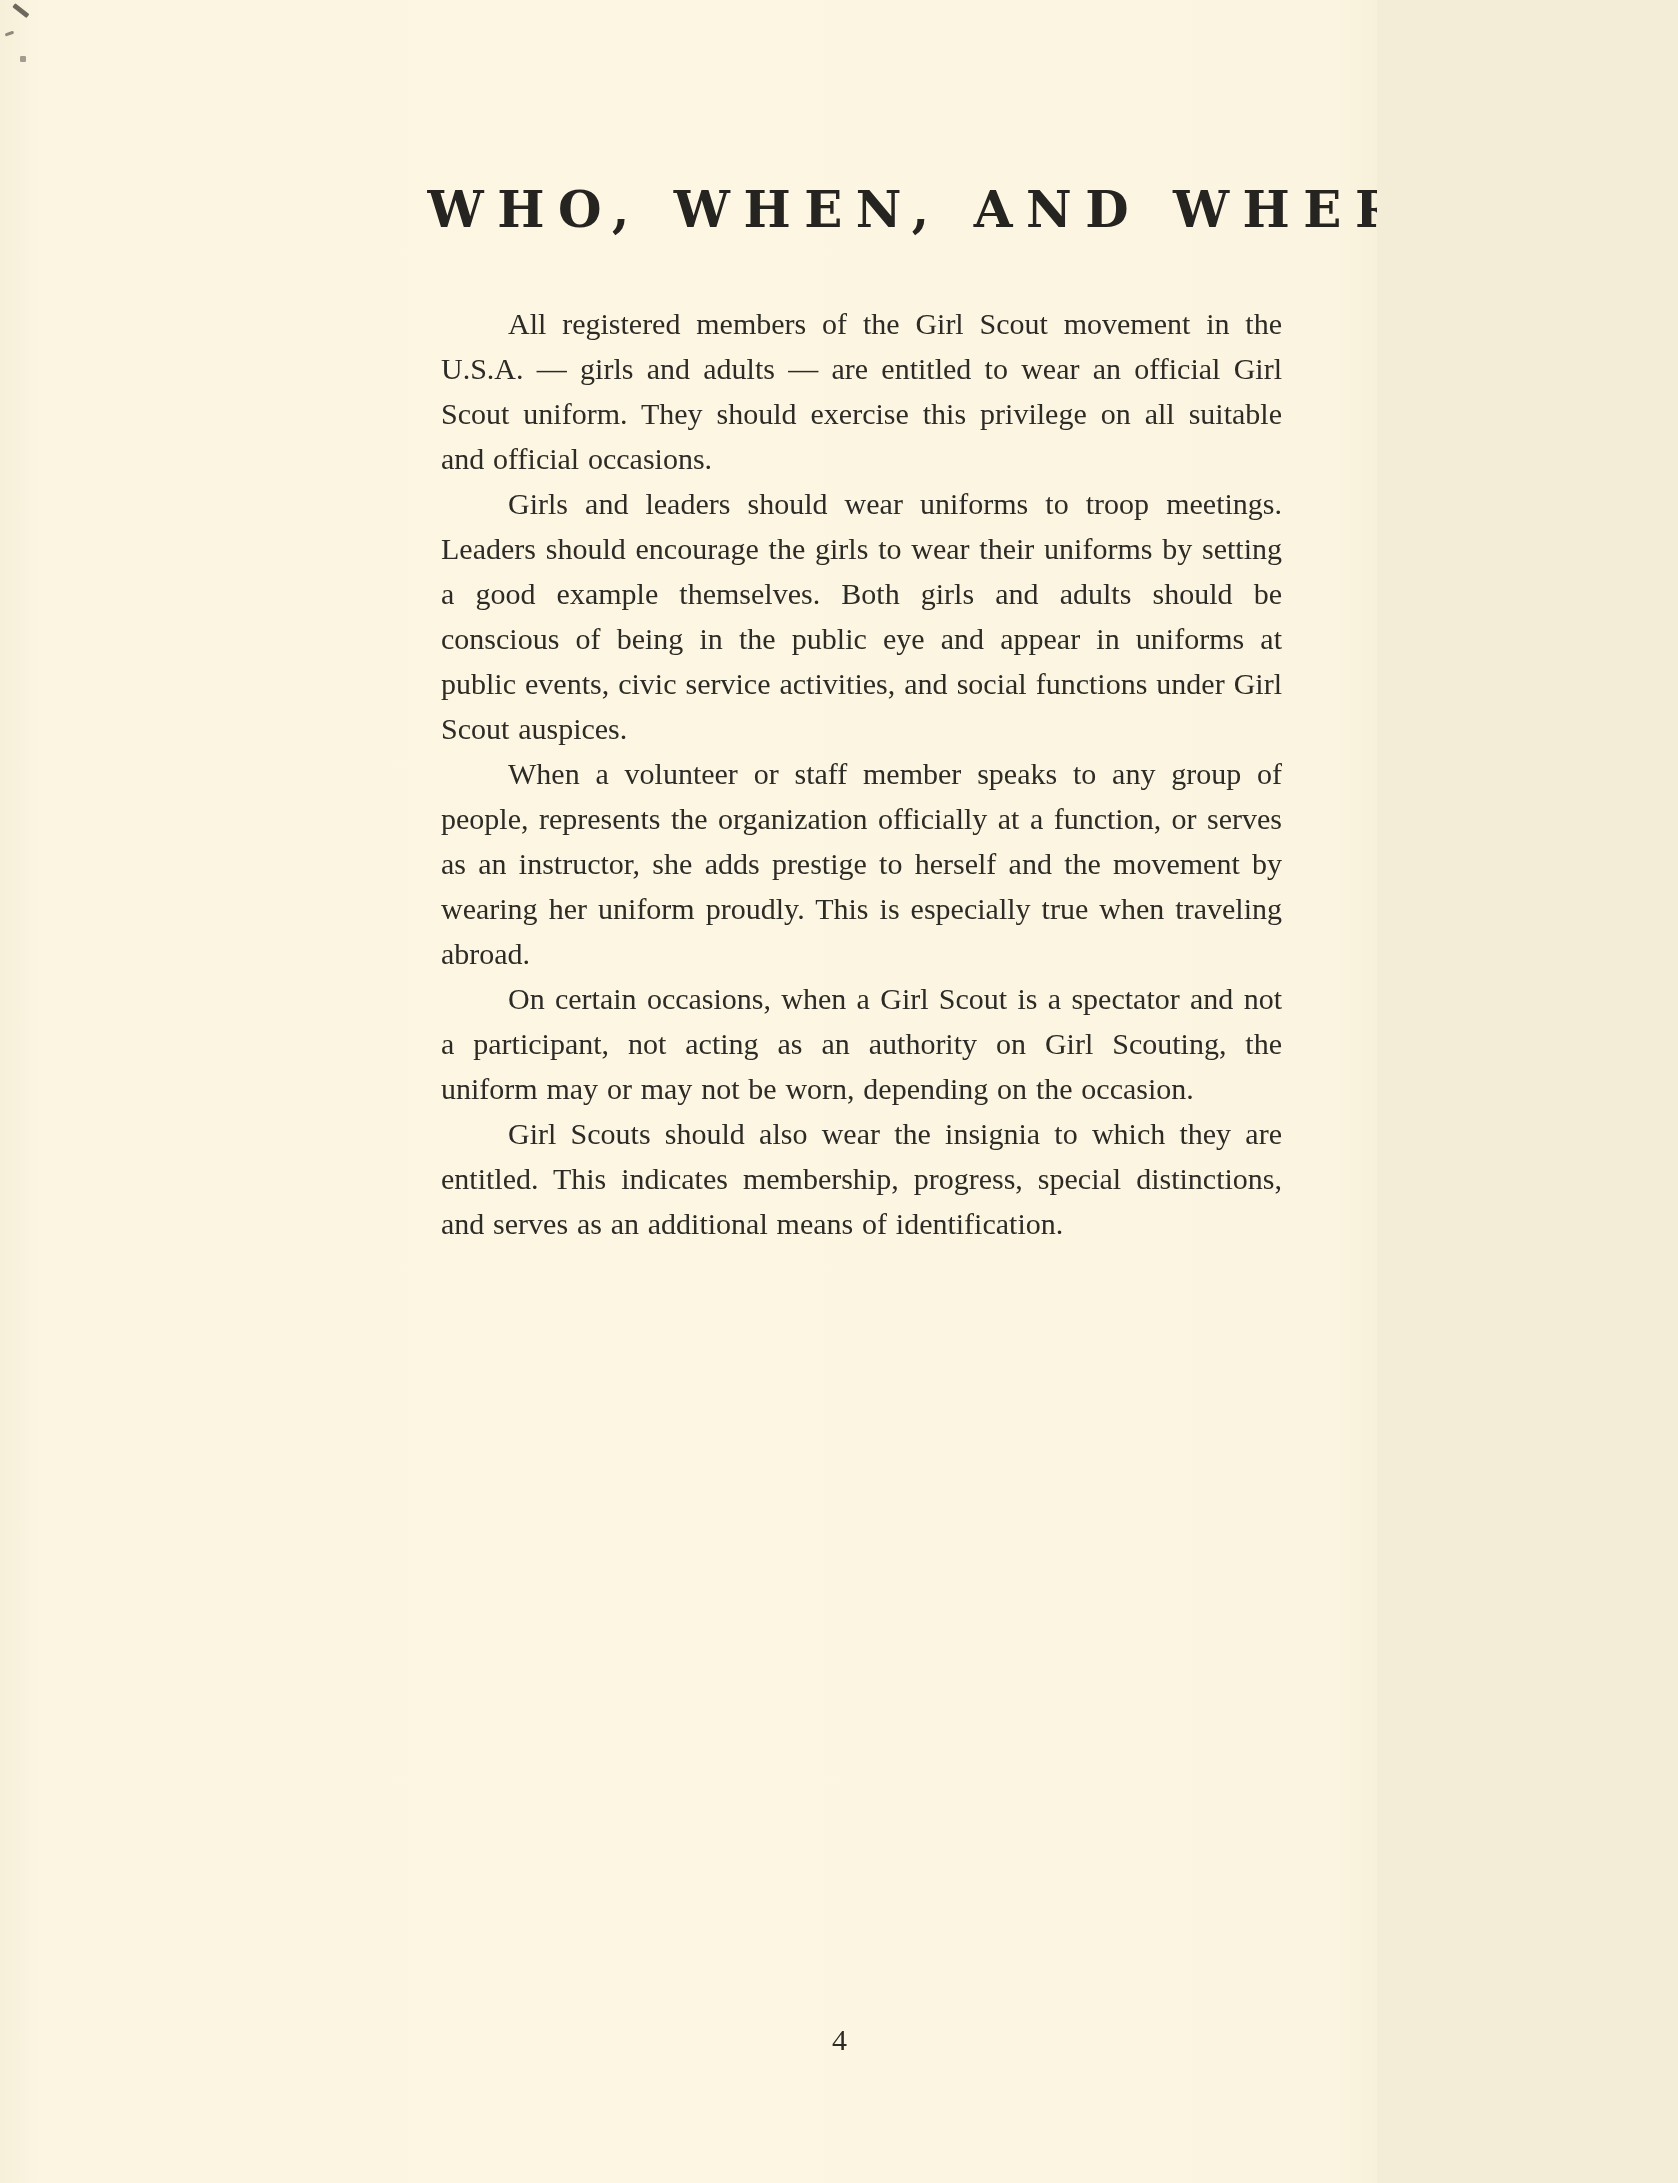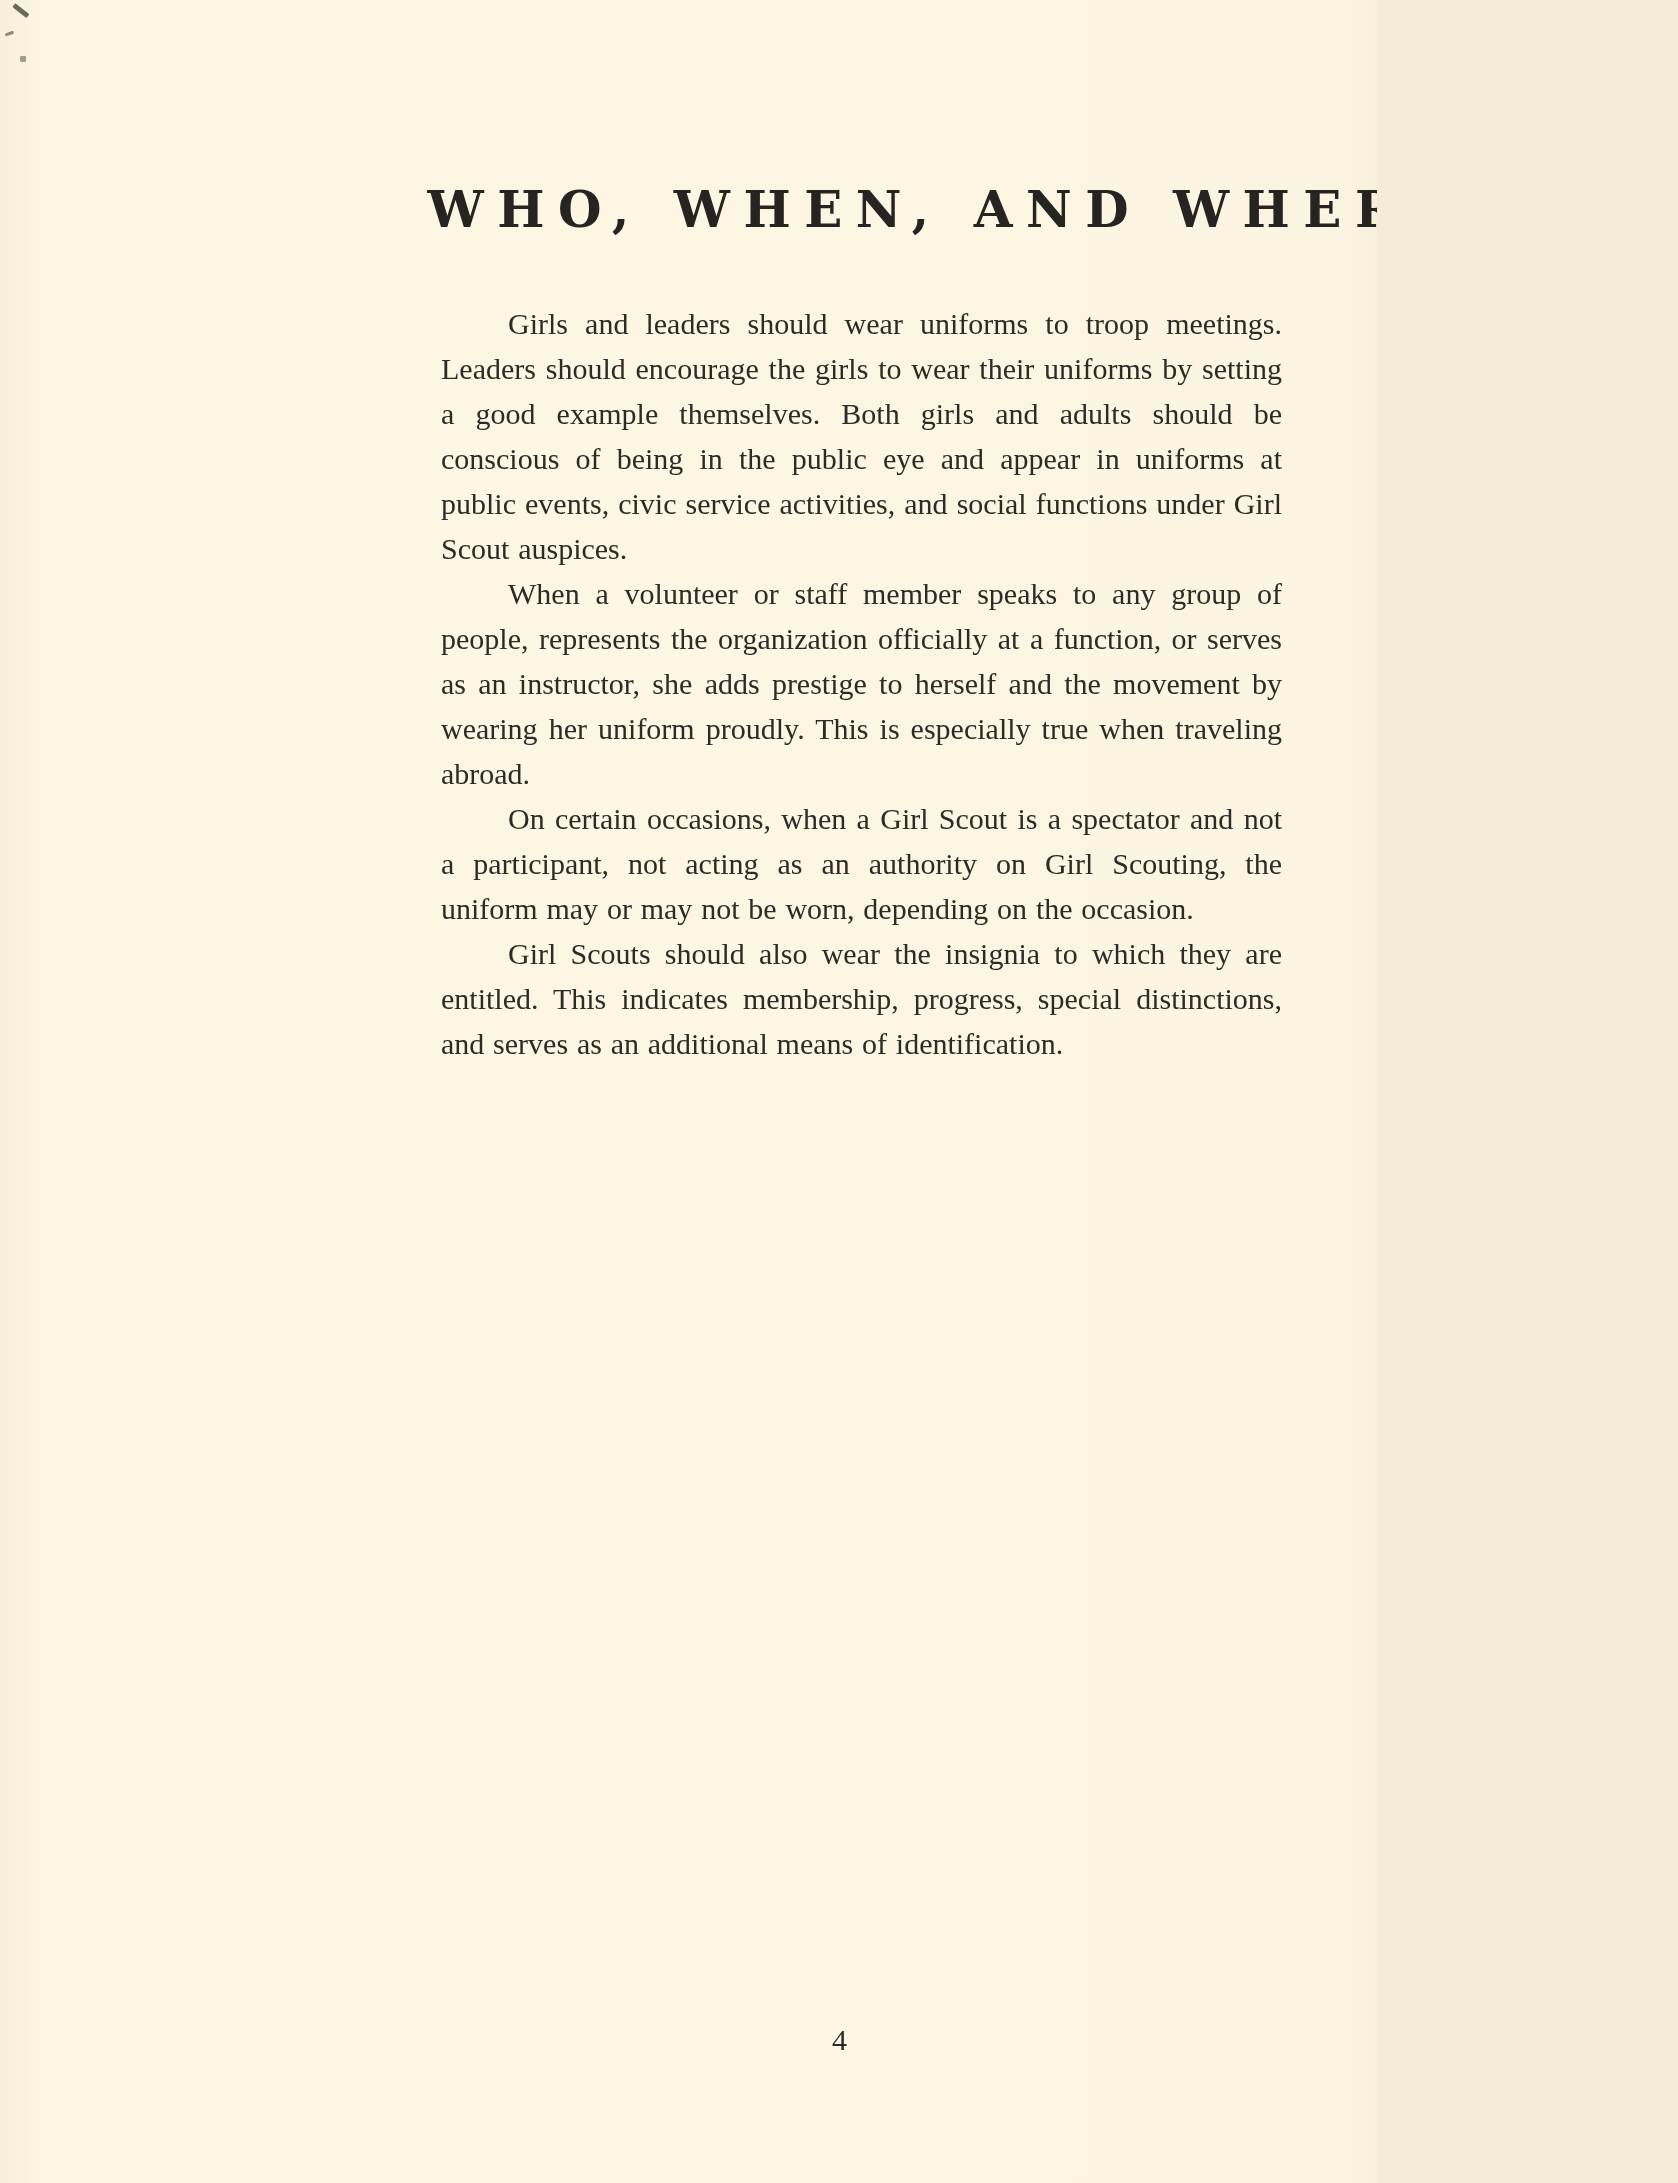--- a/index.html
+++ b/index.html
@@ -70,20 +70,21 @@
 
 <div class="page">
   <span class="speck s1"></span>
   <span class="speck s2"></span>
   <span class="speck s3"></span>
 
   <div class="content-column">
     <h1 class="doc-title">WHO, WHEN, AND WHERE</h1>
 
     <div class="body-text">
+      <p>All registered members of the Girl Scout movement in the U.S.A. — girls and adults — are entitled to wear an official Girl Scout uniform. They should exercise this privilege on all suitable and official occasions.</p>
       <p>Girls and leaders should wear uniforms to troop meetings. Leaders should encourage the girls to wear their uniforms by setting a good example themselves. Both girls and adults should be conscious of being in the public eye and appear in uniforms at public events, civic service activities, and social functions under Girl Scout auspices.</p>
       <p>When a volunteer or staff member speaks to any group of people, represents the organization officially at a function, or serves as an instructor, she adds prestige to herself and the movement by wearing her uniform proudly. This is especially true when traveling abroad.</p>
       <p>On certain occasions, when a Girl Scout is a spectator and not a participant, not acting as an authority on Girl Scouting, the uniform may or may not be worn, depending on the occasion.</p>
       <p>Girl Scouts should also wear the insignia to which they are entitled. This indicates membership, progress, special distinctions, and serves as an additional means of identification.</p>
     </div>
   </div>
 
   <div class="page-number">4</div>
 </div>
 

